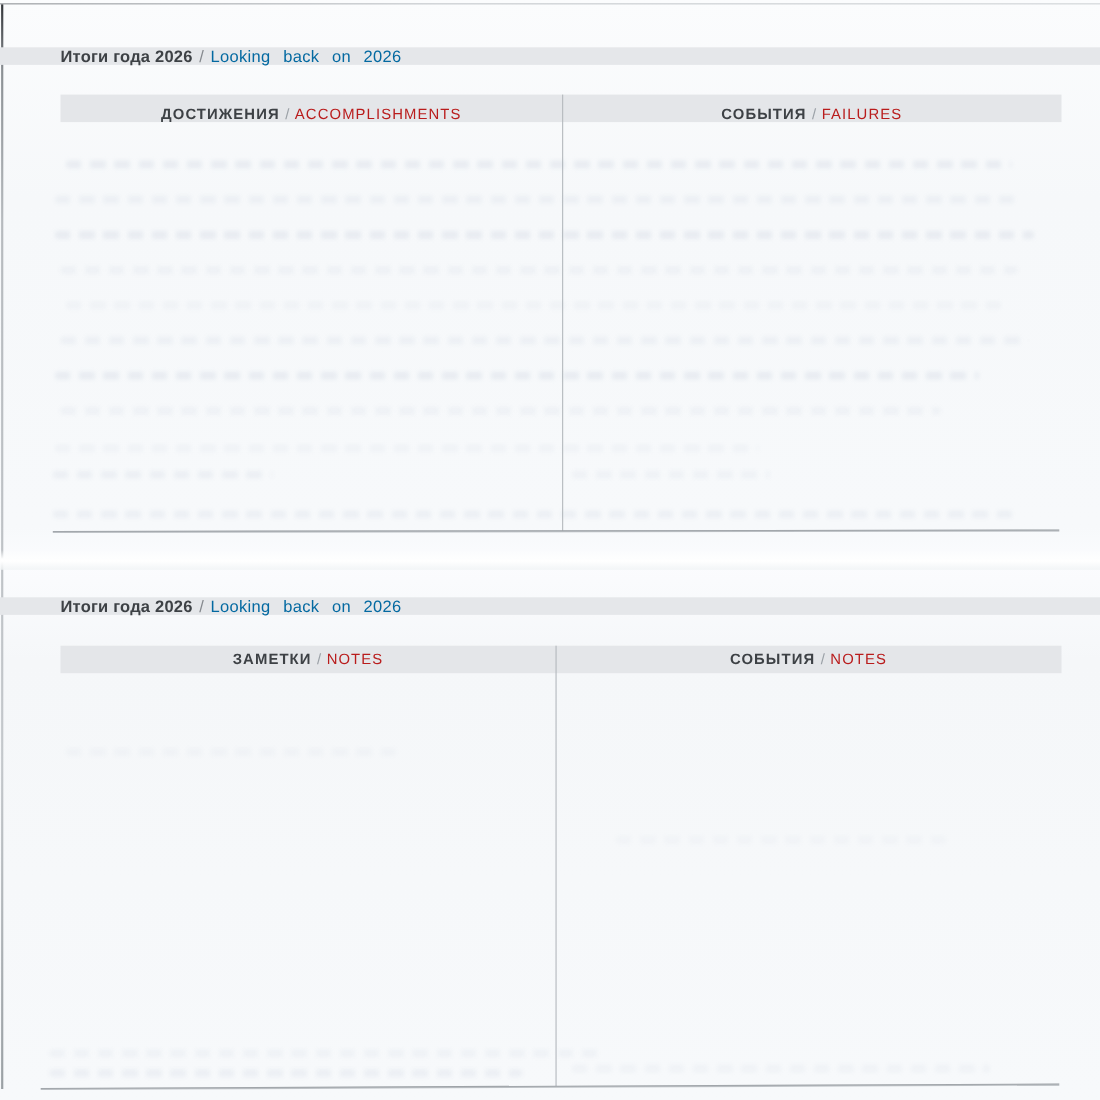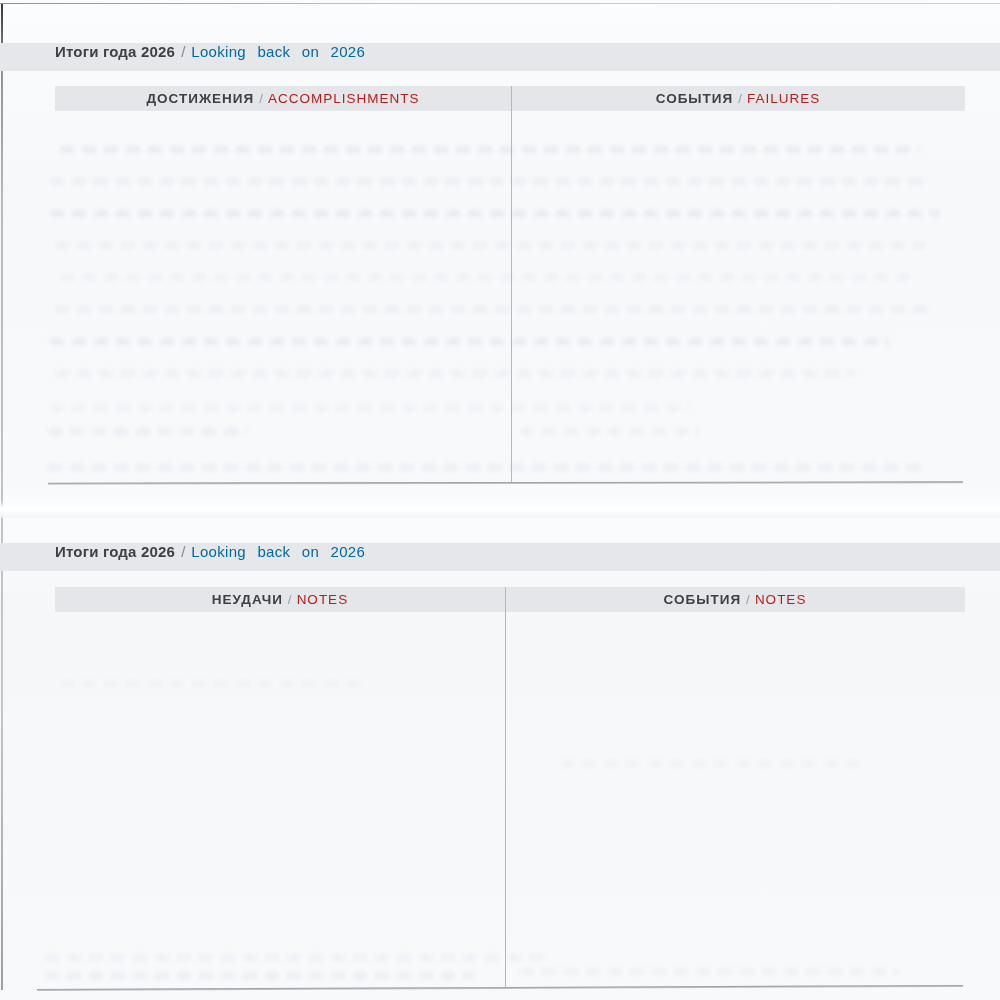--- a/index.html
+++ b/index.html
@@ -11,38 +11,38 @@
   .scan-page{
     position:absolute;inset:0;
     background:linear-gradient(180deg,#fbfcfd 0%,#f6f8fa 18%,#f7f9fb 48%,#fbfcfe 51%,#f5f7f9 60%,#f7f9fb 100%);
   }
   
   .edge-top{position:absolute;top:3px;left:0;width:1000px;height:1px;background:linear-gradient(90deg,#8e9296,#c2c6ca 40%,#cfd3d6);}
   .edge-left{position:absolute;top:4px;left:1px;width:2px;height:986px;
     background:linear-gradient(180deg,#33363a 0%,#8b9094 6%,#b6babe 20%,#c4c8cc 70%,#9aa0a4 100%);}
   
   .title-band{
-    position:absolute;left:0;width:1000px;height:28px;
+    position:absolute;left:0;width:1000px;height:16px;
     background:#e5e7ea;
-    display:flex;align-items:flex-start;
+    display:flex;align-items:center;
     padding-left:55px;box-sizing:border-box;
     font-size:15px;white-space:pre;
   }
   .t1{top:43px;}
   .t2{top:543px;}
   .title-ru{font-weight:bold;color:#3d4145;letter-spacing:.2px;}
   .title-sep{color:#85898e;padding:0 6px;}
   .title-en{color:#0369a1;word-spacing:7px;letter-spacing:.3px;}
   
   .header-band{
     position:absolute;left:55px;width:910px;height:25px;
     background:#e4e6e9;display:flex;align-items:stretch;
     font-size:13.5px;
   }
-  .h1{top:86px;}
+  .h1{top:86px;align-items:flex-end;}
   .h2{top:587px;}
   .header-cell{display:flex;align-items:center;justify-content:center;white-space:pre;}
   .h1 .header-cell:first-child{width:456px;}
   .h1 .header-cell:last-child{flex:1;}
   .h2 .header-cell:first-child{width:450px;}
   .h2 .header-cell:last-child{flex:1;}
   .col-ru{font-weight:bold;color:#3d4145;letter-spacing:1px;}
   .col-sep{color:#9aa0a6;padding:0 5px;}
   .col-en{color:#b91c1c;letter-spacing:1px;word-spacing:2px;}
   
@@ -105,21 +105,21 @@
   <div class="ghost" style="left:48px;top:464px;width:880px;opacity:.8;"></div>
 
   <div class="title-band t2">
     <span class="title-ru">Итоги года 2026</span>
     <span class="title-sep">/</span>
     <span class="title-en">Looking back on 2026</span>
   </div>
 
   <div class="header-band h2">
     <div class="header-cell">
-      <span class="col-ru">НЕУДАЧИ</span>
+      <span class="col-ru">ЗАМЕТКИ</span>
       <span class="col-sep">/</span>
       <span class="col-en">NOTES</span>
     </div>
     <div class="header-cell">
       <span class="col-ru">СОБЫТИЯ</span>
       <span class="col-sep">/</span>
       <span class="col-en">NOTES</span>
     </div>
   </div>
 

